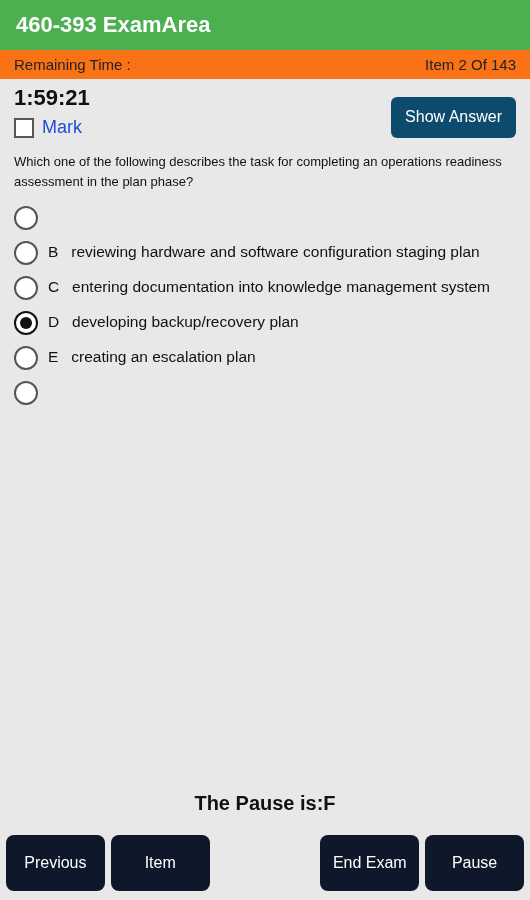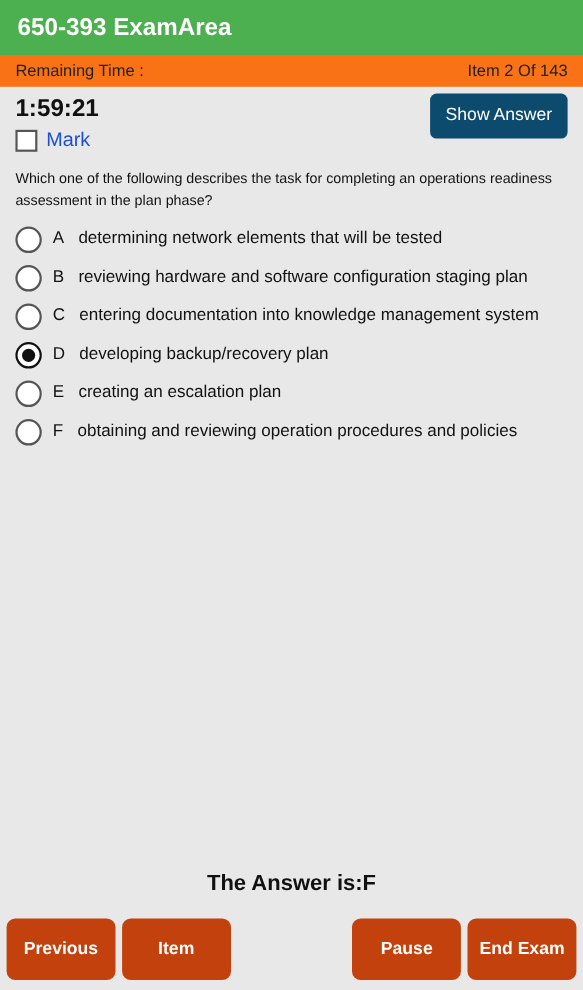--- a/index.html
+++ b/index.html
@@ -30,21 +30,21 @@
       padding: 6px 14px;
       background-color: #f97316;
       font-size: 15px;
       color: #222;
     }
 
     
     #timer-row {
       display: flex;
       justify-content: space-between;
-      align-items: flex-start;
+      align-items: flex-end;
       padding: 6px 14px 4px 14px;
       background-color: #e8e8e8;
       gap: 42px;
     }
 
     #timer-left {
       display: flex;
       flex-direction: column;
       gap: 6px;
     }
@@ -162,39 +162,39 @@
       display: flex;
       background-color: #e8e8e8;
       padding: 10px 6px;
       gap: 6px;
       height: 75px;
       align-items: center;
     }
 
     .footer-btn {
       flex: 1;
-      background-color: #c2410c;
+      background-color: #0f172a;
       color: white;
       border: none;
       border-radius: 8px;
       font-size: 16px;
-      font-weight: bold;
+      font-weight: normal;
       cursor: pointer;
       height: 56px;
     }
 
     .footer-spacer {
       flex: 1;
     }
   </style>
 </head>
 <body>
 
 <div id="header">
-  <span>650-393 ExamArea</span>
+  <span>460-393 ExamArea</span>
 </div>
 
 <div id="info-bar">
   <span>Remaining Time :</span>
   <span>Item 2 Of 143</span>
 </div>
 
 <div id="timer-row">
   <div id="timer-left">
     <span id="timer-value">1:59:21</span>
@@ -205,21 +205,20 @@
   </div>
   <button id="show-answer-btn">Show Answer</button>
 </div>
 
 <div id="question-area">
   <div id="question-text">Which one of the following describes the task for completing an operations readiness assessment in the plan phase?</div>
 
   <div id="options-container">
       <div class="option">
         <div class="radio-outer"></div>
-        <span class="option-text">A&nbsp;&nbsp;&nbsp;determining network elements that will be tested</span>
       </div>
       <div class="option">
         <div class="radio-outer"></div>
         <span class="option-text">B&nbsp;&nbsp;&nbsp;reviewing hardware and software configuration staging plan</span>
       </div>
       <div class="option">
         <div class="radio-outer"></div>
         <span class="option-text">C&nbsp;&nbsp;&nbsp;entering documentation into knowledge management system</span>
       </div>
       <div class="option">
@@ -227,28 +226,27 @@
           <div class="radio-inner"></div>
         </div>
         <span class="option-text">D&nbsp;&nbsp;&nbsp;developing backup/recovery plan</span>
       </div>
       <div class="option">
         <div class="radio-outer"></div>
         <span class="option-text">E&nbsp;&nbsp;&nbsp;creating an escalation plan</span>
       </div>
       <div class="option">
         <div class="radio-outer"></div>
-        <span class="option-text">F&nbsp;&nbsp;&nbsp;obtaining and reviewing operation procedures and policies</span>
       </div>
     </div>
 </div>
 
 <div id="answer-area">
-  <span id="answer-text">The Answer is:F</span>
+  <span id="answer-text">The Pause is:F</span>
 </div>
 
 <div id="footer">
   <button class="footer-btn">Previous</button>
   <button class="footer-btn">Item</button>
   <div class="footer-spacer"></div>
+  <button class="footer-btn">End Exam</button>
   <button class="footer-btn">Pause</button>
-  <button class="footer-btn">End Exam</button>
 </div>
 
 </body></html>

